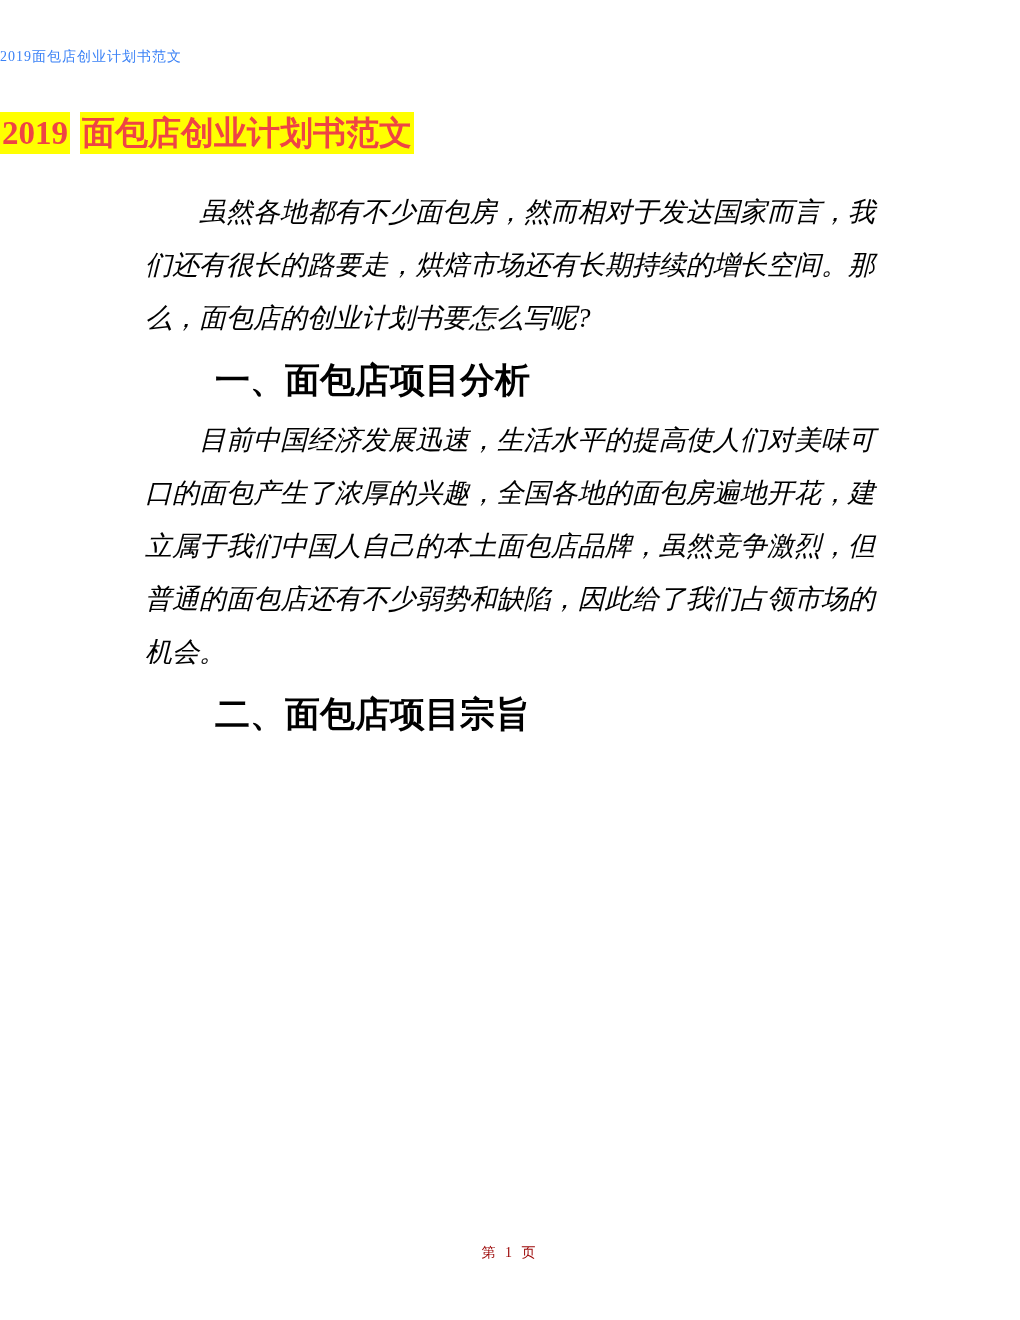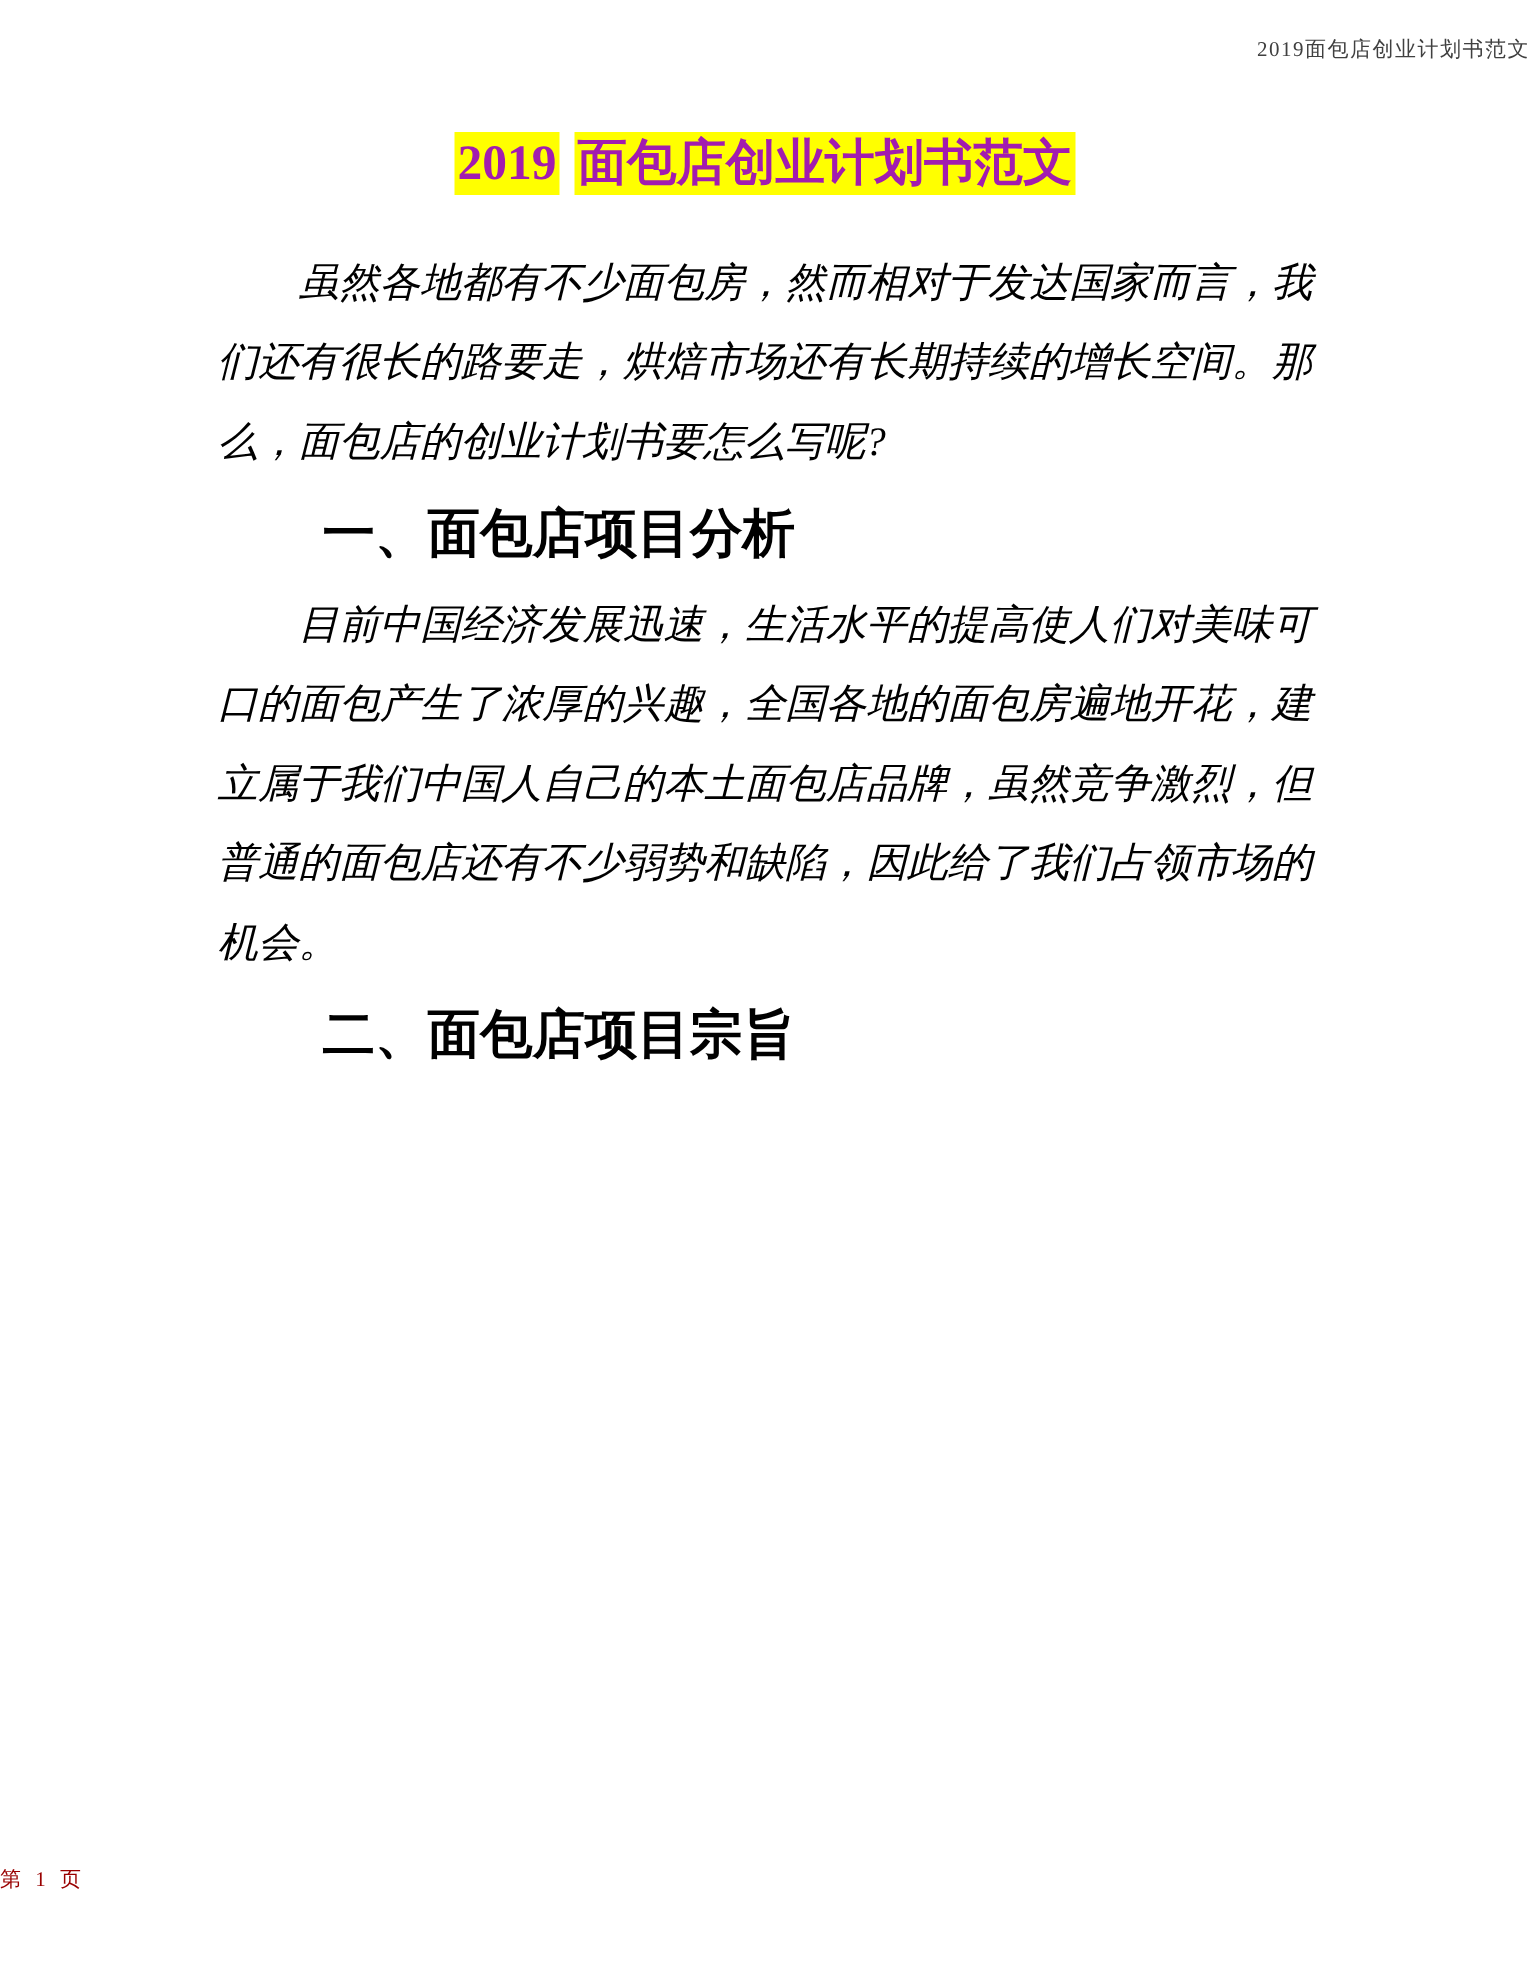--- a/index.html
+++ b/index.html
@@ -11,32 +11,32 @@
     position: relative;
     width: 1020px;
     height: 1320px;
     margin: 0 auto;
     background: #ffffff;
     overflow: hidden;
     font-family: "Liberation Serif", "DejaVu Serif", serif;
     color: #000000;
   }
   .doc-header {
-    padding-top: 24px;
-    text-align: right;
+    padding-top: 48px;
+    text-align: left;
     font-size: 14px;
     letter-spacing: 1px;
-    color: #404040;
+    color: #3b82f6;
   }
   .doc-title {
     margin: 44px 0 0 0;
-    text-align: center;
+    text-align: left;
     font-size: 33px;
     font-weight: bold;
-    color: #a21caf;
+    color: #ef4444;
     line-height: 46px;
   }
   .doc-title .hl {
     background: #ffff00;
     padding: 3px 2px;
   }
   .doc-title .hl-gap {
     display: inline-block;
     width: 10px;
   }
@@ -57,20 +57,21 @@
     font-weight: bold;
     text-indent: 2em;
     font-family: "Liberation Sans", "DejaVu Sans", sans-serif;
     line-height: 53px;
   }
   .doc-footer {
     position: absolute;
     bottom: 58px;
     left: 0;
     right: 0;
+    text-align: center;
     font-size: 14px;
     letter-spacing: 3px;
     color: #990000;
   }
 </style>
 </head>
 <body>
 
 <div class="page">
 

